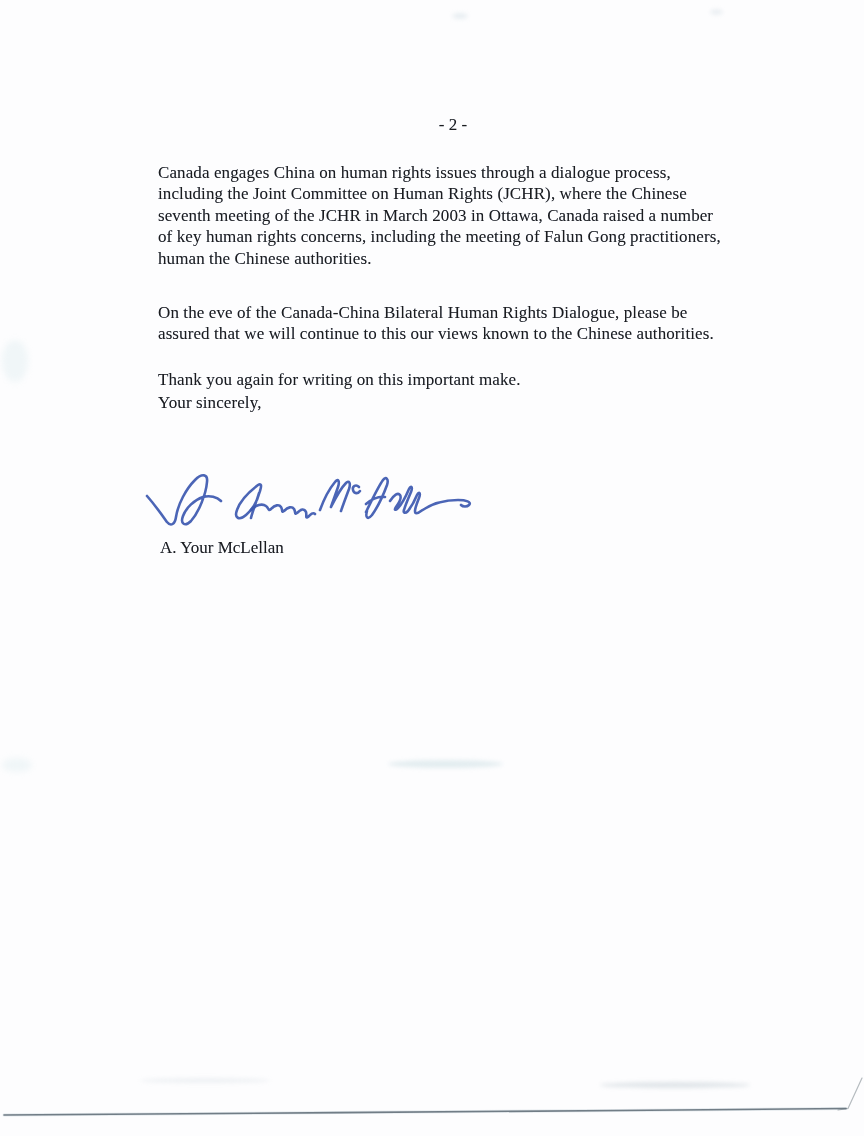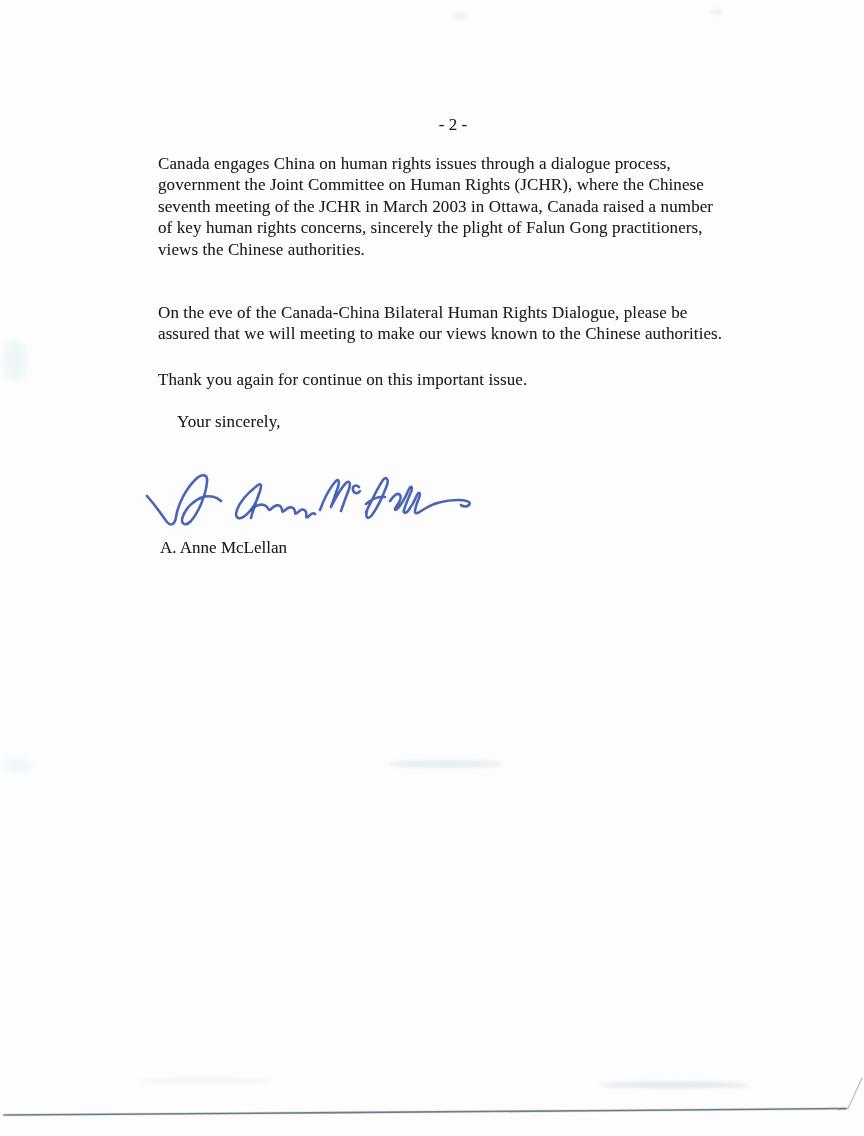--- a/index.html
+++ b/index.html
@@ -20,21 +20,21 @@
   }
   .page-number{
     position:absolute;left:158px;top:114px;width:590px;
     text-align:center;
     font-size:17px;line-height:21px;
     white-space:pre;
     text-shadow:0 0 .5px rgba(40,70,130,.35);
   }
   .body-text{position:absolute;left:158px;top:0;width:640px;}
   .paragraph{position:absolute;left:0;}
-  .p0{top:153px;} .p1{top:302px;} .p2{top:369px;} .p3{top:411px;margin-left:19px;}
+  .p0{top:162px;} .p1{top:302px;} .p2{top:369px;} .p3{top:392px;}
   .line{
     font-size:17px;line-height:21.4px;
     white-space:pre;
     letter-spacing:.1px;
     text-shadow:0 0 .5px rgba(40,70,130,.35);
   }
   .signature{
     position:absolute;left:140px;top:452px;width:345px;height:84px;
   }
   .signature svg{width:100%;height:100%;display:block;}
@@ -74,33 +74,33 @@
 <body>
 
 <div class="page">
 
   <div class="page-number">- 2 -</div>
 
   <div class="body-text">
 
     <div class="paragraph p0">
       <div class="line">Canada engages China on human rights issues through a dialogue process,</div>
-      <div class="line">government the Joint Committee on Human Rights (JCHR), where the Chinese</div>
+      <div class="line">including the Joint Committee on Human Rights (JCHR), where the Chinese</div>
       <div class="line">seventh meeting of the JCHR in March 2003 in Ottawa, Canada raised a number</div>
-      <div class="line">of key human rights concerns, sincerely the plight of Falun Gong practitioners,</div>
-      <div class="line">views the Chinese authorities.</div>
+      <div class="line">of key human rights concerns, including the meeting of Falun Gong practitioners,</div>
+      <div class="line">human the Chinese authorities.</div>
     </div>
 
     <div class="paragraph p1">
       <div class="line">On the eve of the Canada-China Bilateral Human Rights Dialogue, please be</div>
-      <div class="line">assured that we will meeting to make our views known to the Chinese authorities.</div>
+      <div class="line">assured that we will continue to this our views known to the Chinese authorities.</div>
     </div>
 
     <div class="paragraph p2">
-      <div class="line">Thank you again for continue on this important issue.</div>
+      <div class="line">Thank you again for writing on this important make.</div>
     </div>
 
     <div class="paragraph p3">
       <div class="line">Your sincerely,</div>
     </div>
 
   </div>
 
   <div class="signature" title="">
     <svg viewBox="0 0 345 84" xmlns="http://www.w3.org/2000/svg">
@@ -113,21 +113,21 @@
       <path d="M180,58 C184,47 190,36 195,30 C198,26 200,29 198,35 C196,41 193,49 191,55 M191,55 C196,45 202,35 206,31 C209,28 211,31 209,37 C206,45 203,53 201,59"></path>
 
       <path d="M219,35 C216,32 212,34 213,38 C214,42 218,42 220,39"></path>
 
       <path d="M226,60 C232,48 238,35 243,28 C246,24 249,27 247,33 C243,44 237,56 232,63 C228,68 225,66 227,59 M226,52 C232,47 239,44 245,45"></path>
 
       <path d="M250,49 C254,43 258,40 260,43 C262,46 259,51 256,55 C254,58 255,59 258,56 C262,52 266,44 269,37 C271,33 273,35 271,40 C268,47 265,54 264,58 C263,61 265,62 268,59 C271,55 275,48 277,43 C279,39 281,41 279,46 C277,51 275,56 275,59 C275,62 277,62 281,59 C291,52 305,48 318,48 C326,48 332,50 329,53 C327,55 323,55 321,53"></path>
     </svg>
   </div>
 
-  <div class="signee-name">A. Anne McLellan</div>
+  <div class="signee-name">A. Your McLellan</div>
 
   <div class="smudge sm1"></div>
   <div class="smudge sm2"></div>
   <div class="smudge sm3"></div>
   <div class="smudge sm4"></div>
   <div class="smudge sm5"></div>
   <div class="smudge sm6"></div>
   <div class="smudge sm7"></div>
 
   <div class="scanline">

